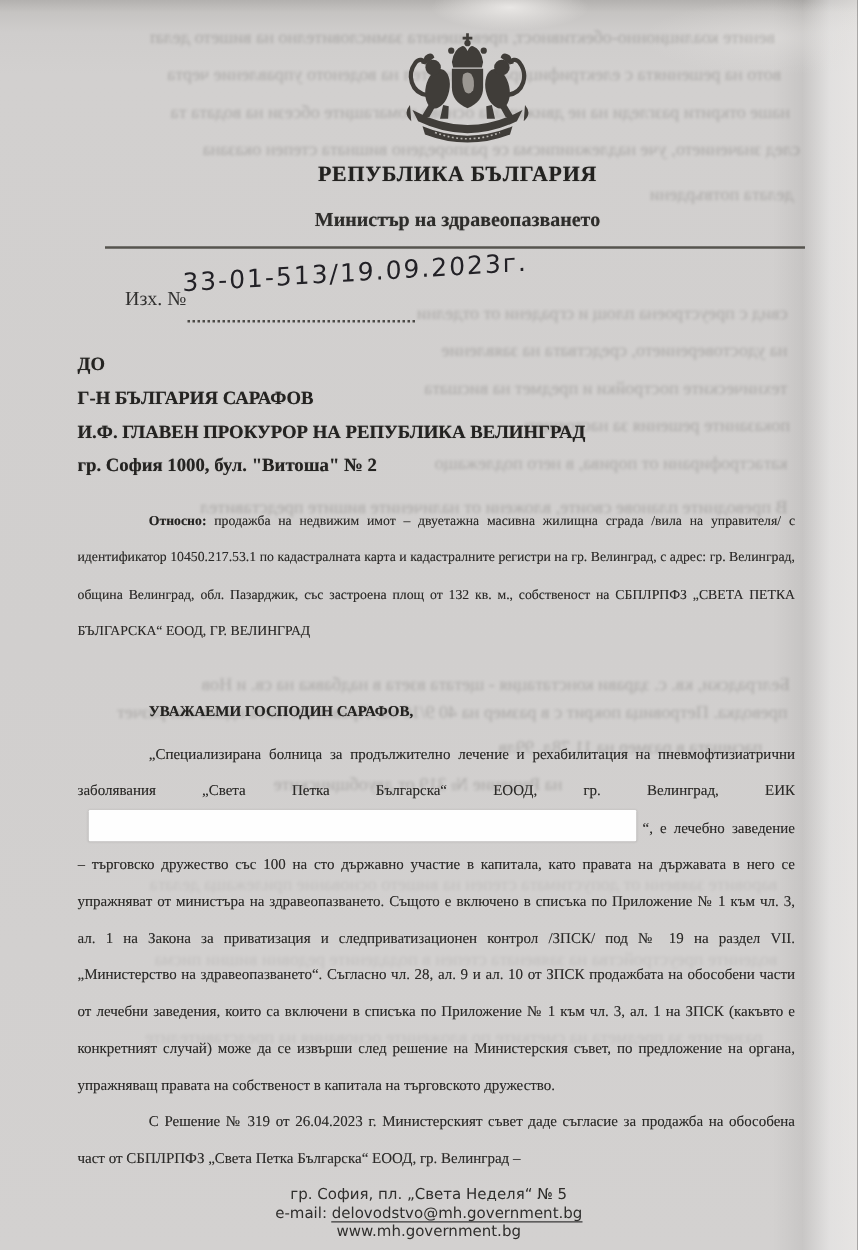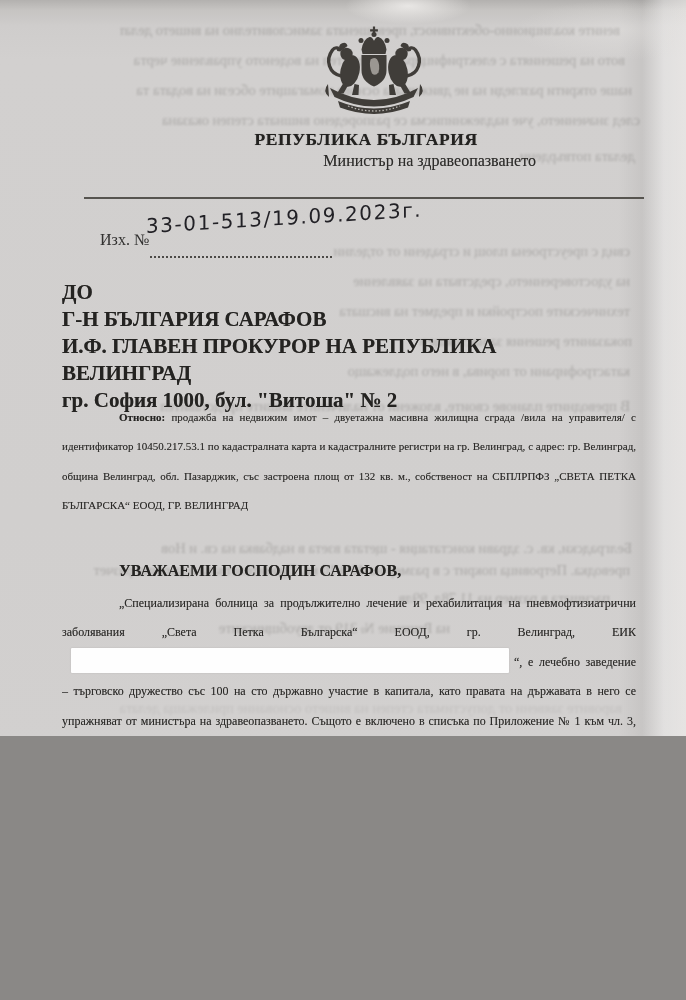--- a/index.html
+++ b/index.html
@@ -1,18 +1,18 @@
 <!DOCTYPE html>
 <html><head>
 <meta charset="utf-8">
 <style>
   html,body{margin:0;padding:0;}
   body{width:686px;height:1000px;overflow:hidden;background:#8a8886;}
   .paper{
-    position:relative;width:686px;height:736px;overflow:hidden;
+    position:relative;width:686px;height:1000px;overflow:hidden;
     background:
       radial-gradient(ellipse 90px 26px at 408px 6px, rgba(240,238,236,.85), rgba(240,238,236,0) 70%),
       radial-gradient(ellipse 140px 40px at 620px 30px, rgba(228,226,224,.5), rgba(228,226,224,0) 75%),
       linear-gradient(90deg, rgba(0,0,0,0) 618px, rgba(0,0,0,.05) 642px, rgba(255,255,255,.34) 664px, rgba(250,248,246,.5) 686px),
       linear-gradient(180deg, #b3b1af 0px, #c6c4c2 10px, #cfcdcc 26px, #d2d0cf 60px, #d1cfce 520px, #d3d1d0 1000px);
     font-family:"Liberation Serif","DejaVu Serif",serif;
     color:#2d2c2a;
   }
   .abs{position:absolute;}
   .bleed{
@@ -22,40 +22,40 @@
     pointer-events:none;
   }
   .bleed--faint{opacity:.12;}
   .crest{left:314px;top:24px;width:120px;height:92px;}
   .country{
     left:186px;top:129px;width:360px;text-align:center;
     font-weight:bold;font-size:17.5px;letter-spacing:.6px;color:#232220;
     text-shadow:0 0 .7px rgba(35,34,32,.65);
   }
   .minister{
-    left:196px;top:152px;width:340px;text-align:right;
-    font-size:16px;color:#2e2d2b;text-shadow:0 0 .6px rgba(46,45,43,.5);
+    left:196px;top:168px;width:340px;text-align:center;
+    font-size:16px;color:#2e2d2b;text-shadow:0 0 .6px rgba(46,45,43,.5);font-weight:bold;
   }
   .rule{left:84px;top:197px;width:560px;height:2px;background:#56544f;}
   .ref-label{left:100px;top:231px;font-size:16px;color:#323130;}
   .handwriting{
     left:146px;top:214px;width:260px;
     font-family:"DejaVu Sans",sans-serif;font-size:20px;letter-spacing:1.6px;
     color:#222126;transform:rotate(-3.4deg) skewX(-3deg);transform-origin:left bottom;
     white-space:nowrap;
   }
   .ref-dots{left:150px;top:246px;width:182px;height:10px;border-bottom:2px dotted #4c4a47;}
-  .addressee{left:62px;top:279px;width:560px;font-weight:bold;font-size:21px;
+  .addressee{left:62px;top:279px;width:560px;font-weight:bold;font-size:15px;
     line-height:27px;color:#242321;text-shadow:0 0 .6px rgba(36,35,33,.55);}
   .subject{
     left:62px;top:403px;width:574px;font-size:11px;line-height:29.4px;
     text-align:justify;text-indent:57px;color:#2c2b29;text-shadow:0 0 .5px rgba(44,43,41,.45);
   }
   .subject b{color:#242321;}
-  .salutation{left:119px;top:562px;font-weight:bold;font-size:16px;color:#242321;
+  .salutation{left:119px;top:562px;font-weight:bold;font-size:12px;color:#242321;
     text-shadow:0 0 .6px rgba(36,35,33,.55);}
   .bodytext{
     left:62px;top:589px;width:574px;height:360px;overflow:hidden;
     font-size:12px;line-height:29.4px;text-align:justify;color:#2c2b29;
     text-shadow:0 0 .5px rgba(44,43,41,.45);
   }
   .bodytext p{margin:0;text-indent:57px;}
   .redaction{
     display:inline-block;width:438px;height:25px;vertical-align:-7px;
     background:#fefefe;border-radius:1px;margin:0 5px 0 9px;
@@ -143,16 +143,18 @@
   <div class="abs subject"><b>Относно:</b><span> продажба на недвижим имот – двуетажна масивна жилищна сграда /вила на управителя/ с идентификатор 10450.217.53.1 по кадастралната карта и кадастралните регистри на гр. Велинград, с адрес: гр. Велинград, община Велинград, обл. Пазарджик, със застроена площ от 132 кв. м., собственост на СБПЛРПФЗ „СВЕТА ПЕТКА БЪЛГАРСКА“ ЕООД, ГР. ВЕЛИНГРАД</span></div>
 
   <div class="abs salutation">УВАЖАЕМИ ГОСПОДИН САРАФОВ,</div>
 
   <div class="abs bodytext">
     <p><span>„Специализирана болница за продължително лечение и рехабилитация на пневмофтизиатрични заболявания „Света Петка Българска“ ЕООД, гр. Велинград, ЕИК</span><span class="redaction"></span><span>“, е лечебно заведение – търговско дружество със 100 на сто държавно участие в капитала, като правата на държавата в него се упражняват от министъра на здравеопазването. Същото е включено в списъка по Приложение № 1 към чл. 3, ал. 1 на Закона за приватизация и следприватизационен контрол /ЗПСК/ под № 19 на раздел VII. „Министерство на здравеопазването“. Съгласно чл. 28, ал. 9 и ал. 10 от ЗПСК продажбата на обособени части от лечебни заведения, които са включени в списъка по Приложение № 1 към чл. 3, ал. 1 на ЗПСК (какъвто е конкретният случай) може да се извърши след решение на Министерския съвет, по предложение на органа, упражняващ правата на собственост в капитала на търговското дружество.</span></p>
     <p>С Решение № 319 от 26.04.2023 г. Министерският съвет даде съгласие за продажба на обособена част от СБПЛРПФЗ „Света Петка Българска“ ЕООД, гр. Велинград –</p>
   </div>
 
   <div class="abs footer">
+    <div>гр. София, пл. „Света Неделя“ № 5</div>
+    <div><span>e-mail: </span><span class="email">delovodstvo@mh.government.bg</span></div>
     <div>www.mh.government.bg</div>
   </div>
 
 </div>
 
 </body></html>

